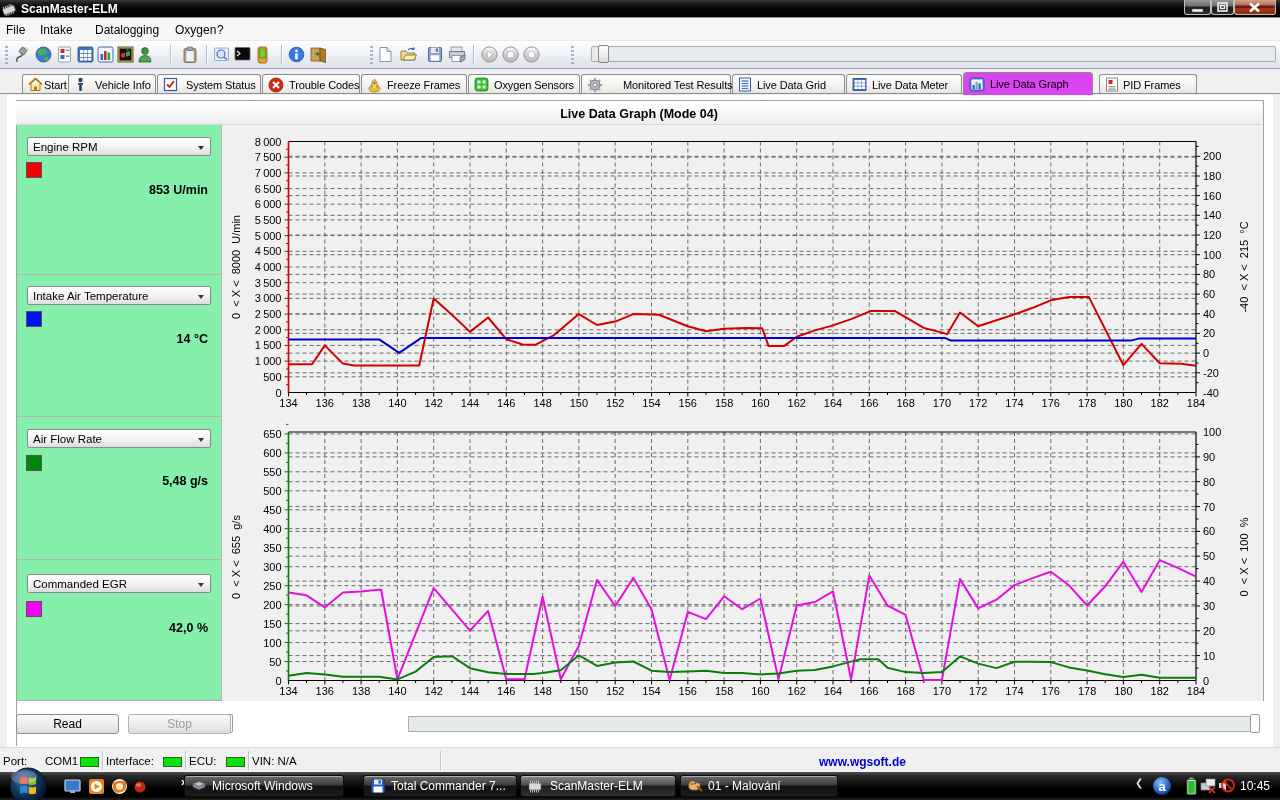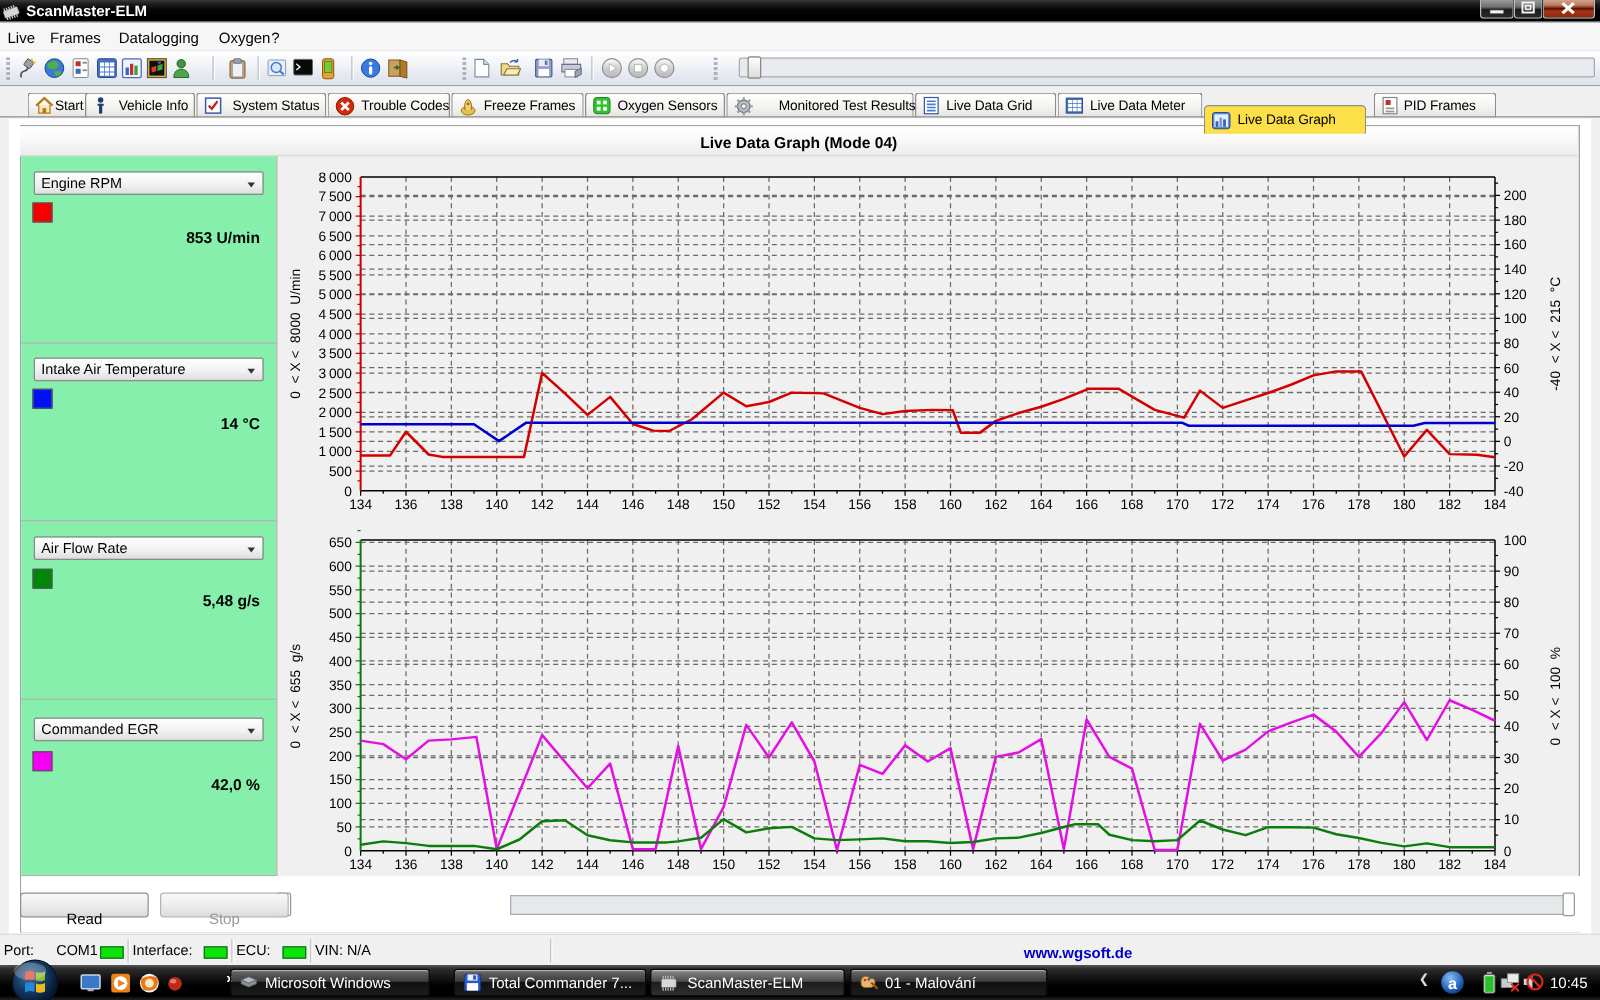--- a/index.html
+++ b/index.html
@@ -13,34 +13,34 @@
 #toolbar{position:absolute;left:0;top:41px;width:1280px;height:28px;background:linear-gradient(180deg,#fefefe 0%,#f2f4f8 40%,#e3e8f0 75%,#dde2ec 100%);border-bottom:1px solid #98a0ae}
 #toolbar svg{position:absolute;top:5px}
 .tbsep{position:absolute;top:4px;width:1px;height:19px;background:#b9bfca;box-shadow:1px 0 0 #fff}
 .grip{position:absolute;top:5px;width:3px;height:18px;background-image:repeating-linear-gradient(180deg,#aab2c0 0,#aab2c0 2px,transparent 2px,transparent 4px)}
 #strip{position:absolute;left:0;top:69px;width:1280px;height:3px;background:#f0f0f0}
 #tabrow{position:absolute;left:0;top:72px;width:1280px;height:23px;background:#f0f0f0}
 #tabrow::after{content:"";position:absolute;left:0;top:21px;width:1280px;height:1px;background:#8c8c8c}
 .tab{position:absolute;top:2px;height:20px;border:1px solid #8c8c8c;border-bottom:none;border-radius:3px 3px 0 0;background:linear-gradient(180deg,#fff 0%,#f4f3f1 55%,#e6e3de 100%);font-size:11px;letter-spacing:-.1px;color:#000;white-space:nowrap}
 .tab .ic{position:absolute;left:5px;top:2px}
 .tab .tx{position:absolute;top:4px}
-.tab.sel{top:12px;height:23px;background:#fde047;z-index:5;border-radius:4px 4px 0 0}
+.tab.sel{top:0;height:23px;background:#d946ef;z-index:5;border-radius:4px 4px 0 0}
 #page{position:absolute;left:7px;top:95px;width:1266px;height:652px;background:#fff}
 #panel{position:absolute;left:16px;top:100px;width:1248px;height:646px;border:1px solid #a3a3a3;background:#f0f0f0}
 #phead{position:absolute;left:16px;top:101px;width:1246px;height:24px;background:linear-gradient(180deg,#fff 0%,#fafafa 40%,#ececec 100%);border-bottom:1px solid #d9d9d9;text-align:center;font-size:12.5px;font-weight:bold;padding-top:6px}
 #sidebar{position:absolute;left:17px;top:125px;width:204px;height:576px;background:#86efac}
 #sidebar .div{position:absolute;left:0;width:204px;height:1px;background:#b4b4b4}
 #sbright{position:absolute;left:221px;top:125px;width:1px;height:576px;background:#b4b4b4}
 #sbbottom{position:absolute;left:17px;top:701px;width:1247px;height:45px;background:#fff}
 .combo{position:absolute;left:10px;width:184px;height:19px;border:1px solid #8a8a8a;border-radius:2px;background:linear-gradient(180deg,#fefefe 0%,#f2f2f2 55%,#dedede 100%);font-size:11.5px}
 .combo .ct{position:absolute;left:5px;top:3px}
 .combo .ar{position:absolute;right:6px;top:8px;width:0;height:0;border-left:3.5px solid transparent;border-right:3.5px solid transparent;border-top:4px solid #333}
 .swatch{position:absolute;left:9px;width:16px;height:16px;border:1px solid #555}
 .val{position:absolute;right:13px;width:200px;text-align:right;font-size:12.5px;font-weight:bold}
-.pbtn{position:absolute;height:20px;border:1px solid #8e8e8e;border-radius:3px;background:linear-gradient(180deg,#f9f9f9 0%,#ededed 50%,#dcdcdc 100%);font-size:12px;text-align:center;padding-top:13px}
+.pbtn{position:absolute;height:20px;border:1px solid #8e8e8e;border-radius:3px;background:linear-gradient(180deg,#f9f9f9 0%,#ededed 50%,#dcdcdc 100%);font-size:12px;text-align:center;padding-top:2px}
 #statusbar{position:absolute;left:0;top:747px;width:1280px;height:25px;background:#f0f0f0;border-top:1px solid #dcdcdc;font-size:11.5px}
 #statusbar span{position:absolute;top:7px}
 .led{position:absolute;top:9px;width:19px;height:10px;background:#0de20d;border:1px solid #1e6a1e}
 .ssep{position:absolute;top:3px;width:1px;height:19px;background:#c3c3c3;box-shadow:1px 0 0 #fff}
 #taskbar{position:absolute;left:0;top:772px;width:1280px;height:28px;background:linear-gradient(180deg,#555 0%,#2b2b2b 12%,#111 40%,#000 60%,#000 88%,#222 100%)}
 .task{position:absolute;top:3px;height:22px;border:1px solid #0a0a0a;border-radius:3px;background:linear-gradient(180deg,#6b6b6b 0%,#3c3c3c 45%,#111 50%,#1c1c1c 100%);box-shadow:inset 0 1px 0 rgba(255,255,255,.45);color:#fff;font-size:12px;white-space:nowrap}
 .task.act{background:linear-gradient(180deg,#8a8a8a 0%,#4e4e4e 45%,#1d1d1d 50%,#303030 100%)}
 .task .ic{position:absolute;left:6px;top:2px}
 .task .tx{position:absolute;top:3px}
 #clock{position:absolute;right:10px;top:7px;color:#fff;font-size:12px}
@@ -72,22 +72,22 @@
         <rect x="8.5" y="4.5" width="4" height="3" fill="none" stroke="#f2f2f2" stroke-width="1.4"></rect>
       </svg></div>
  <div class="winbtn close" style="left:1234px;width:42px;border-radius:0 0 3px 3px"><svg width="40" height="13">
         <g stroke="#fff" stroke-width="2.6">
           <line x1="15" y1="2.5" x2="24" y2="10.5"></line>
           <line x1="24" y1="2.5" x2="15" y2="10.5"></line>
         </g>
       </svg></div>
 </div>
 <div id="menubar">
- <span style="left:6px">Live</span>
-    <span style="left:40px">Frames</span>
+ <span style="left:6px">File</span>
+    <span style="left:40px">Intake</span>
     <span style="left:95px">Datalogging</span>
     <span style="left:175px">Oxygen</span>
     <span style="left:217px">?</span>
 </div>
 <div id="toolbar">
  <div class="grip" style="left:5px"></div>
  <svg style="left:15px" width="16" height="18" viewBox="0 0 16 18">
       <path d="M2 16 Q1 12 4 11 Q8 10 7 7" fill="none" stroke="#555" stroke-width="1.4"></path>
       <rect x="5" y="2" width="6" height="6" rx="1" fill="#9aa0a8" stroke="#444" stroke-width=".7" transform="rotate(35 8 5)"></rect>
       <line x1="10" y1="1" x2="11" y2="3" stroke="#e8c820" stroke-width="1.5"></line>

